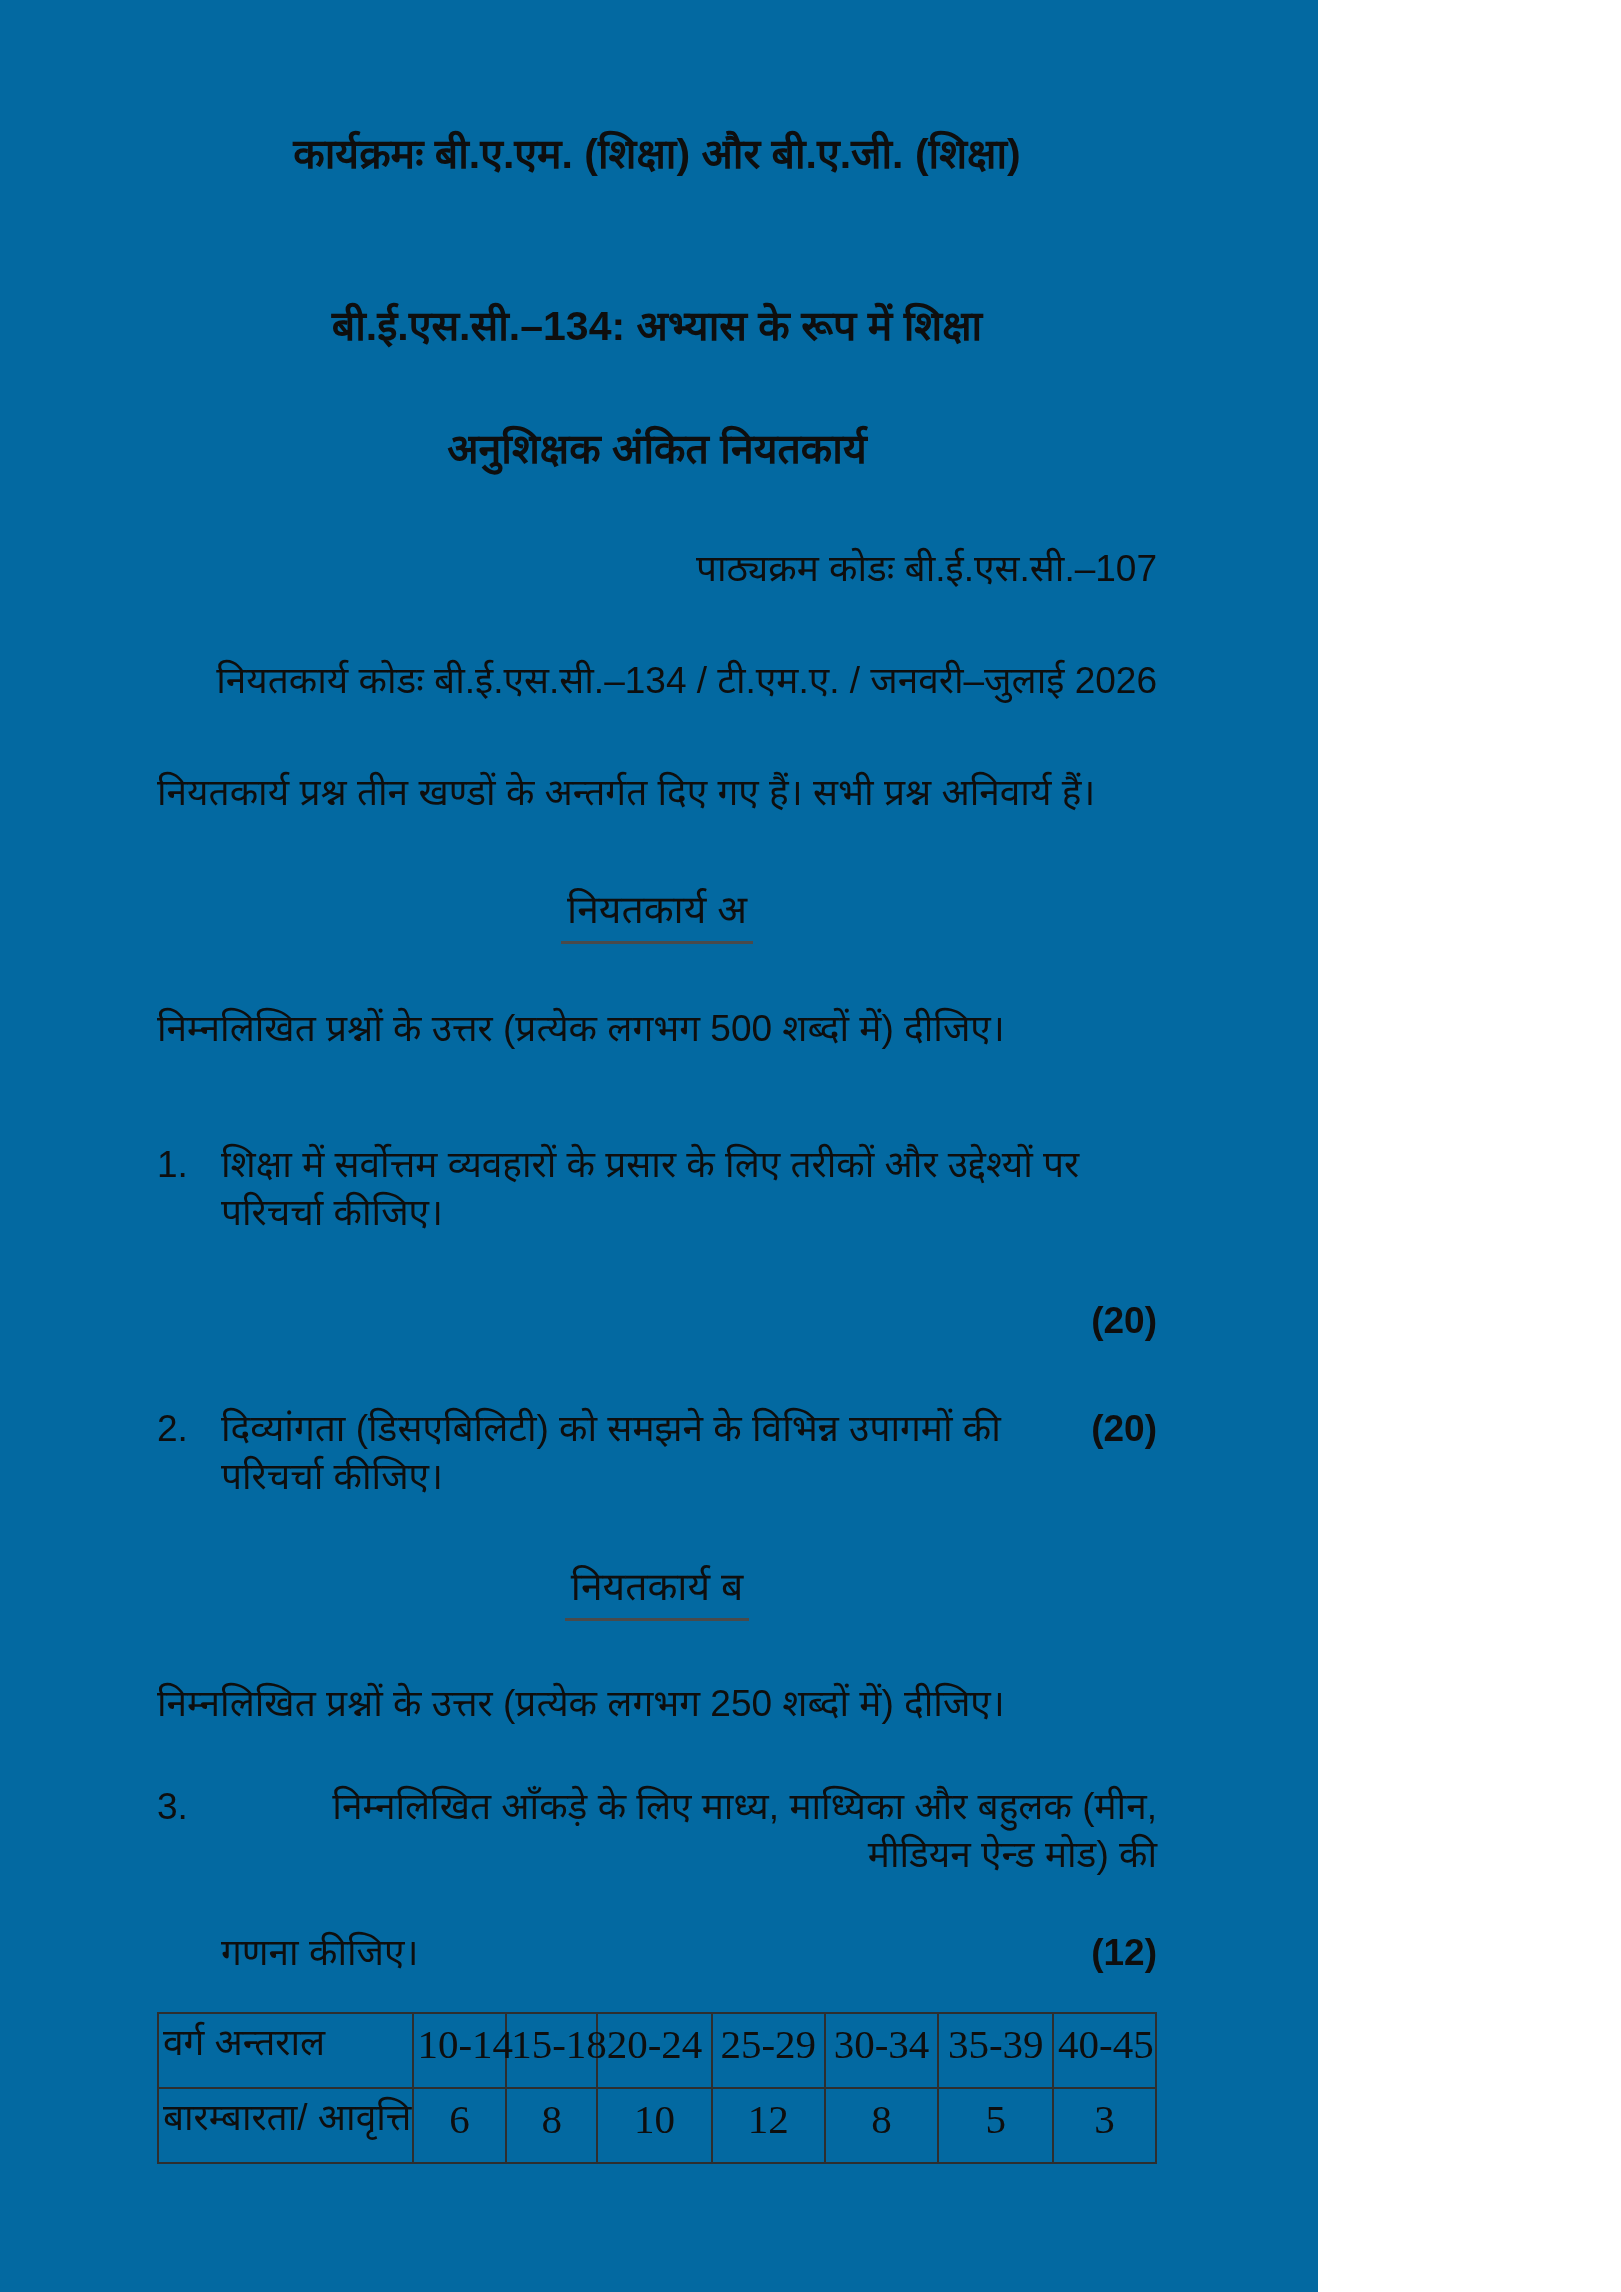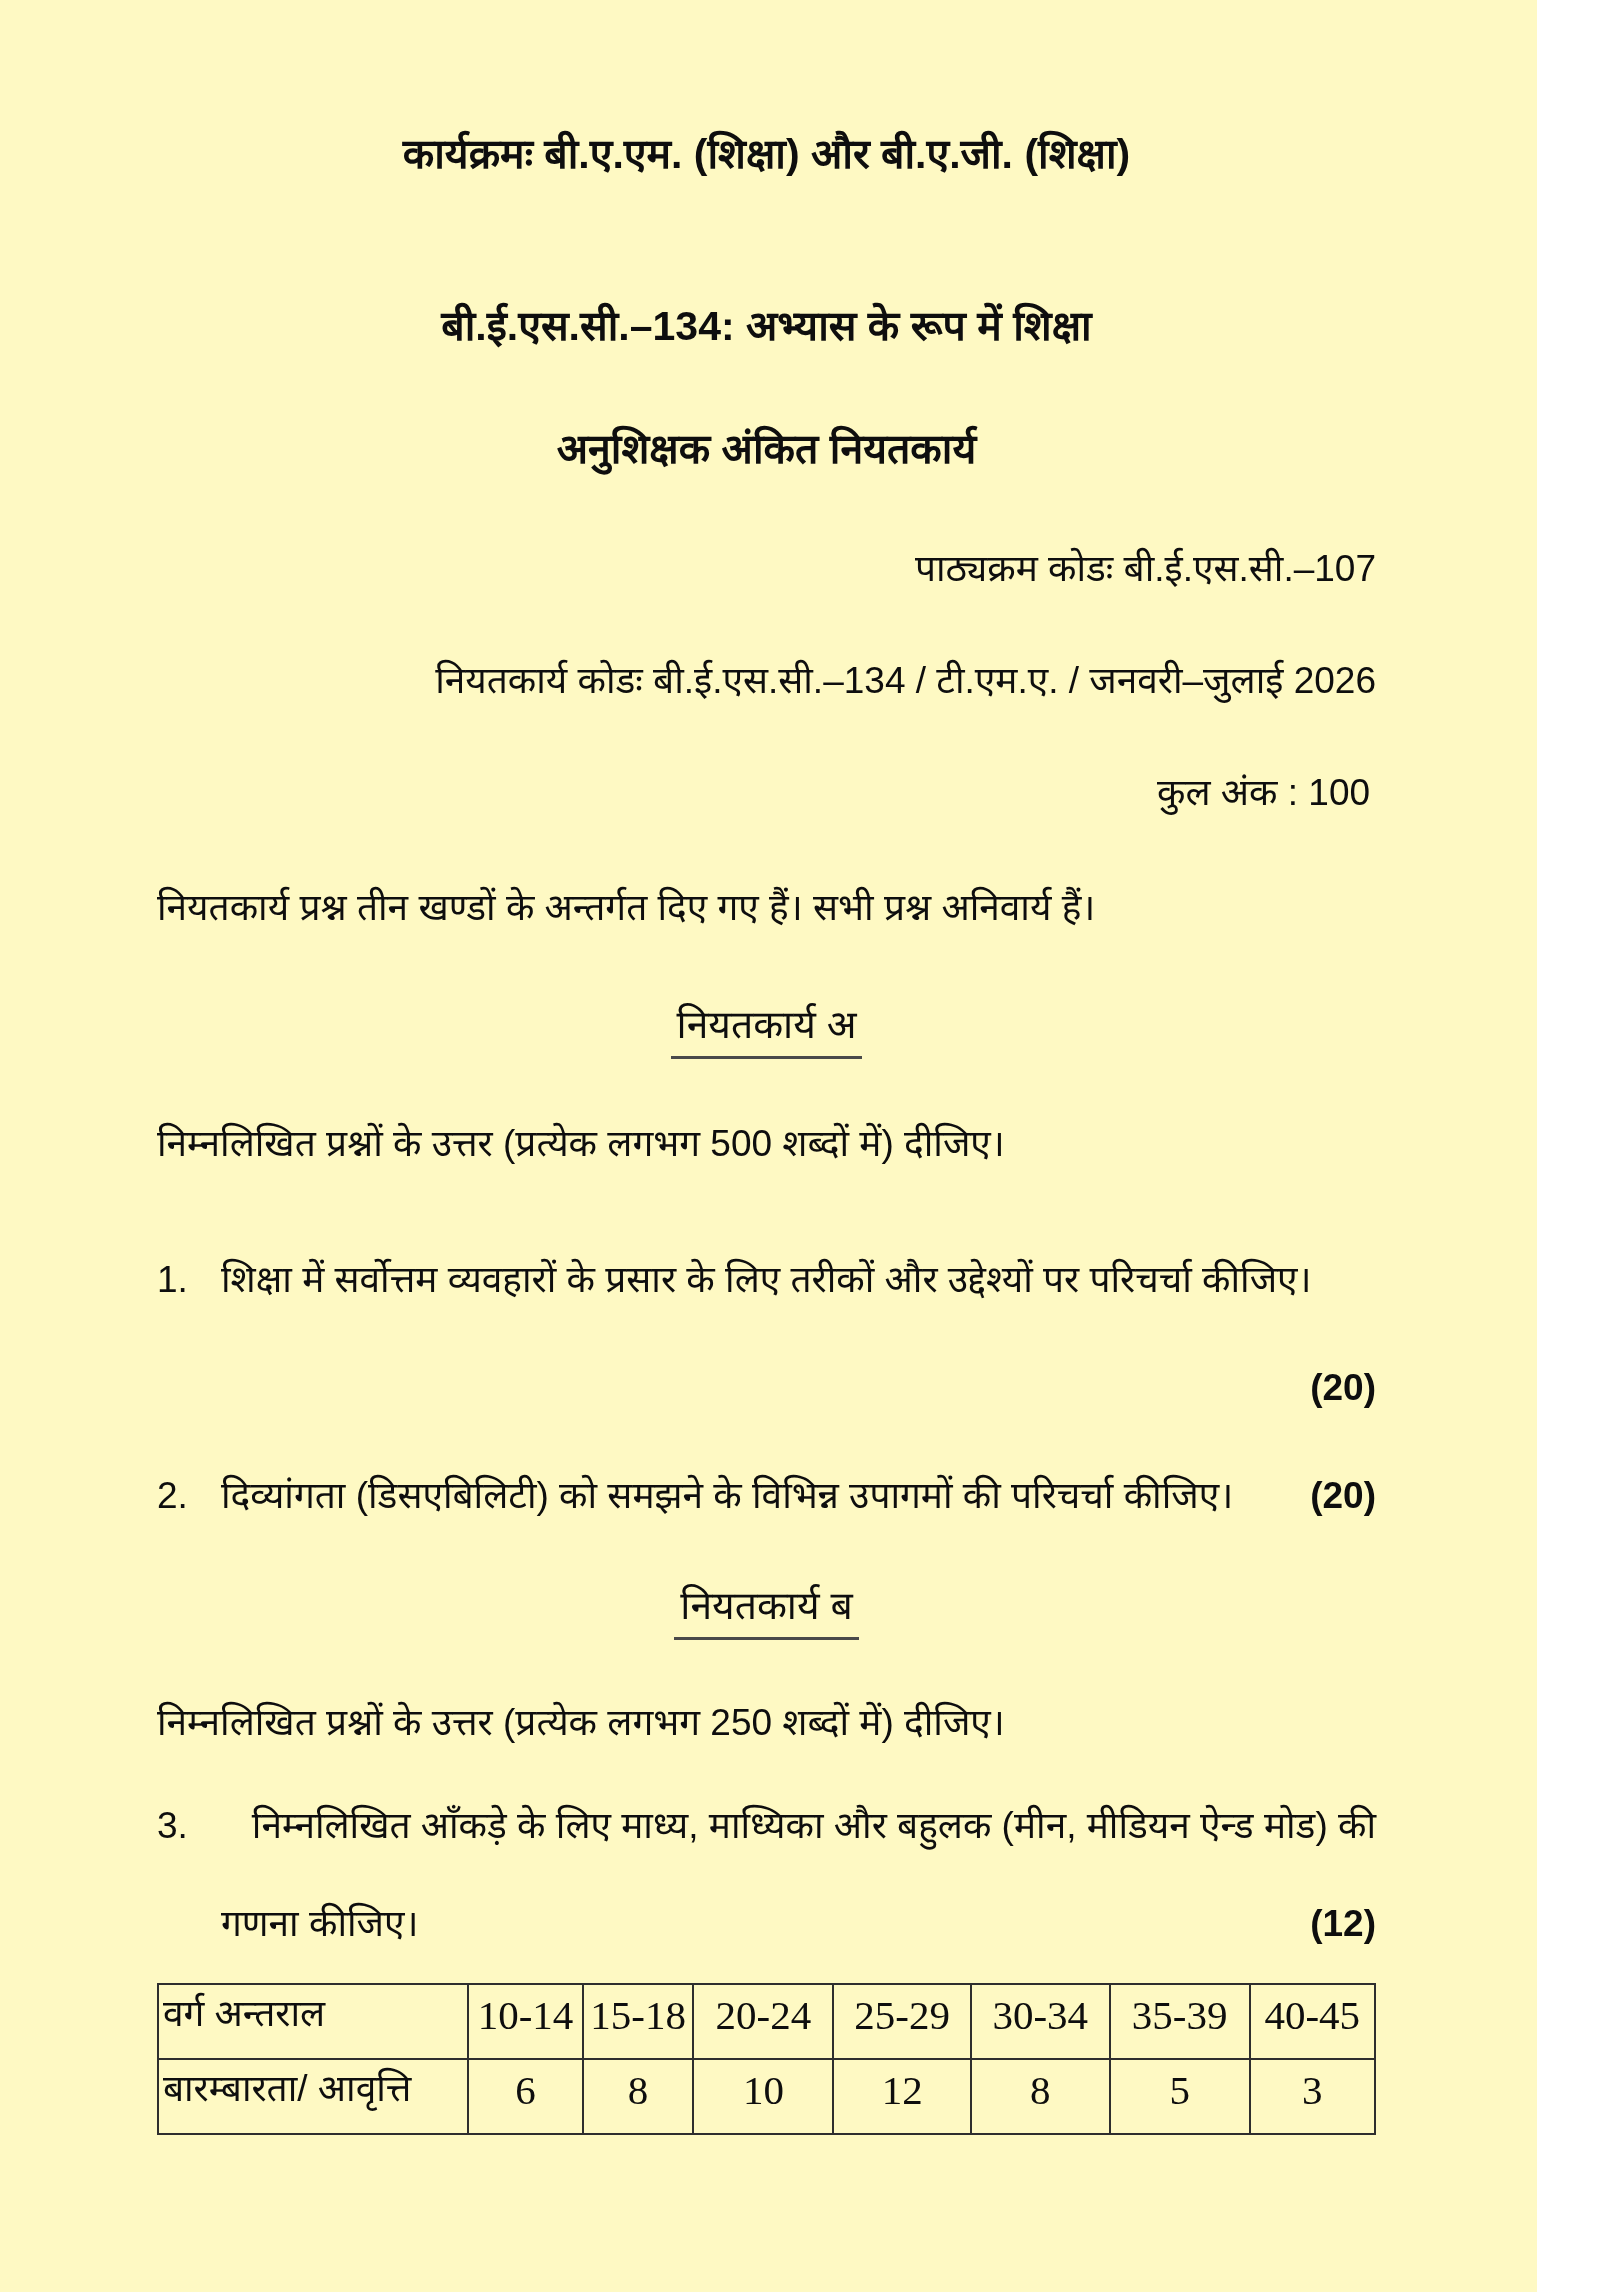--- a/index.html
+++ b/index.html
@@ -2,23 +2,23 @@
 <html><head>
 <meta charset="utf-8">
 <style>
   html, body {
     margin: 0;
     padding: 0;
     background: #ffffff;
   }
   .page {
     position: relative;
-    width: 1537px;
+    width: 1318px;
     height: 2293px;
-    background: #fef9c3;
+    background: #0369a1;
     color: #0e0e0e;
     font-family: "Liberation Sans", sans-serif;
     box-sizing: border-box;
     padding: 127px 161px 0 157px;
     overflow: hidden;
   }
   .content {
     width: 100%;
   }
   
@@ -136,21 +136,20 @@
 
 <div class="page">
   <div class="content">
 
     <div class="title-line t1">कार्यक्रमः बी.ए.एम. (शिक्षा) और बी.ए.जी. (शिक्षा)</div>
     <div class="title-line t2">बी.ई.एस.सी.–134: अभ्यास के रूप में शिक्षा</div>
     <div class="title-line t3">अनुशिक्षक अंकित नियतकार्य</div>
 
     <div class="right-line r1">पाठ्यक्रम कोडः बी.ई.एस.सी.–107</div>
     <div class="right-line r2">नियतकार्य कोडः बी.ई.एस.सी.–134 / टी.एम.ए. / जनवरी–जुलाई 2026</div>
-    <div class="right-line r3">कुल अंक : 100</div>
 
     <div class="body-line instr-top">नियतकार्य प्रश्न तीन खण्डों के अन्तर्गत दिए गए हैं। सभी प्रश्न अनिवार्य हैं।</div>
 
     <div class="section-heading-wrap">
       <span class="section-heading">नियतकार्य अ</span>
     </div>
 
     <div class="body-line sec-instr">निम्नलिखित प्रश्नों के उत्तर (प्रत्येक लगभग 500 शब्दों में) दीजिए।</div>
 
     <div class="question q1">

